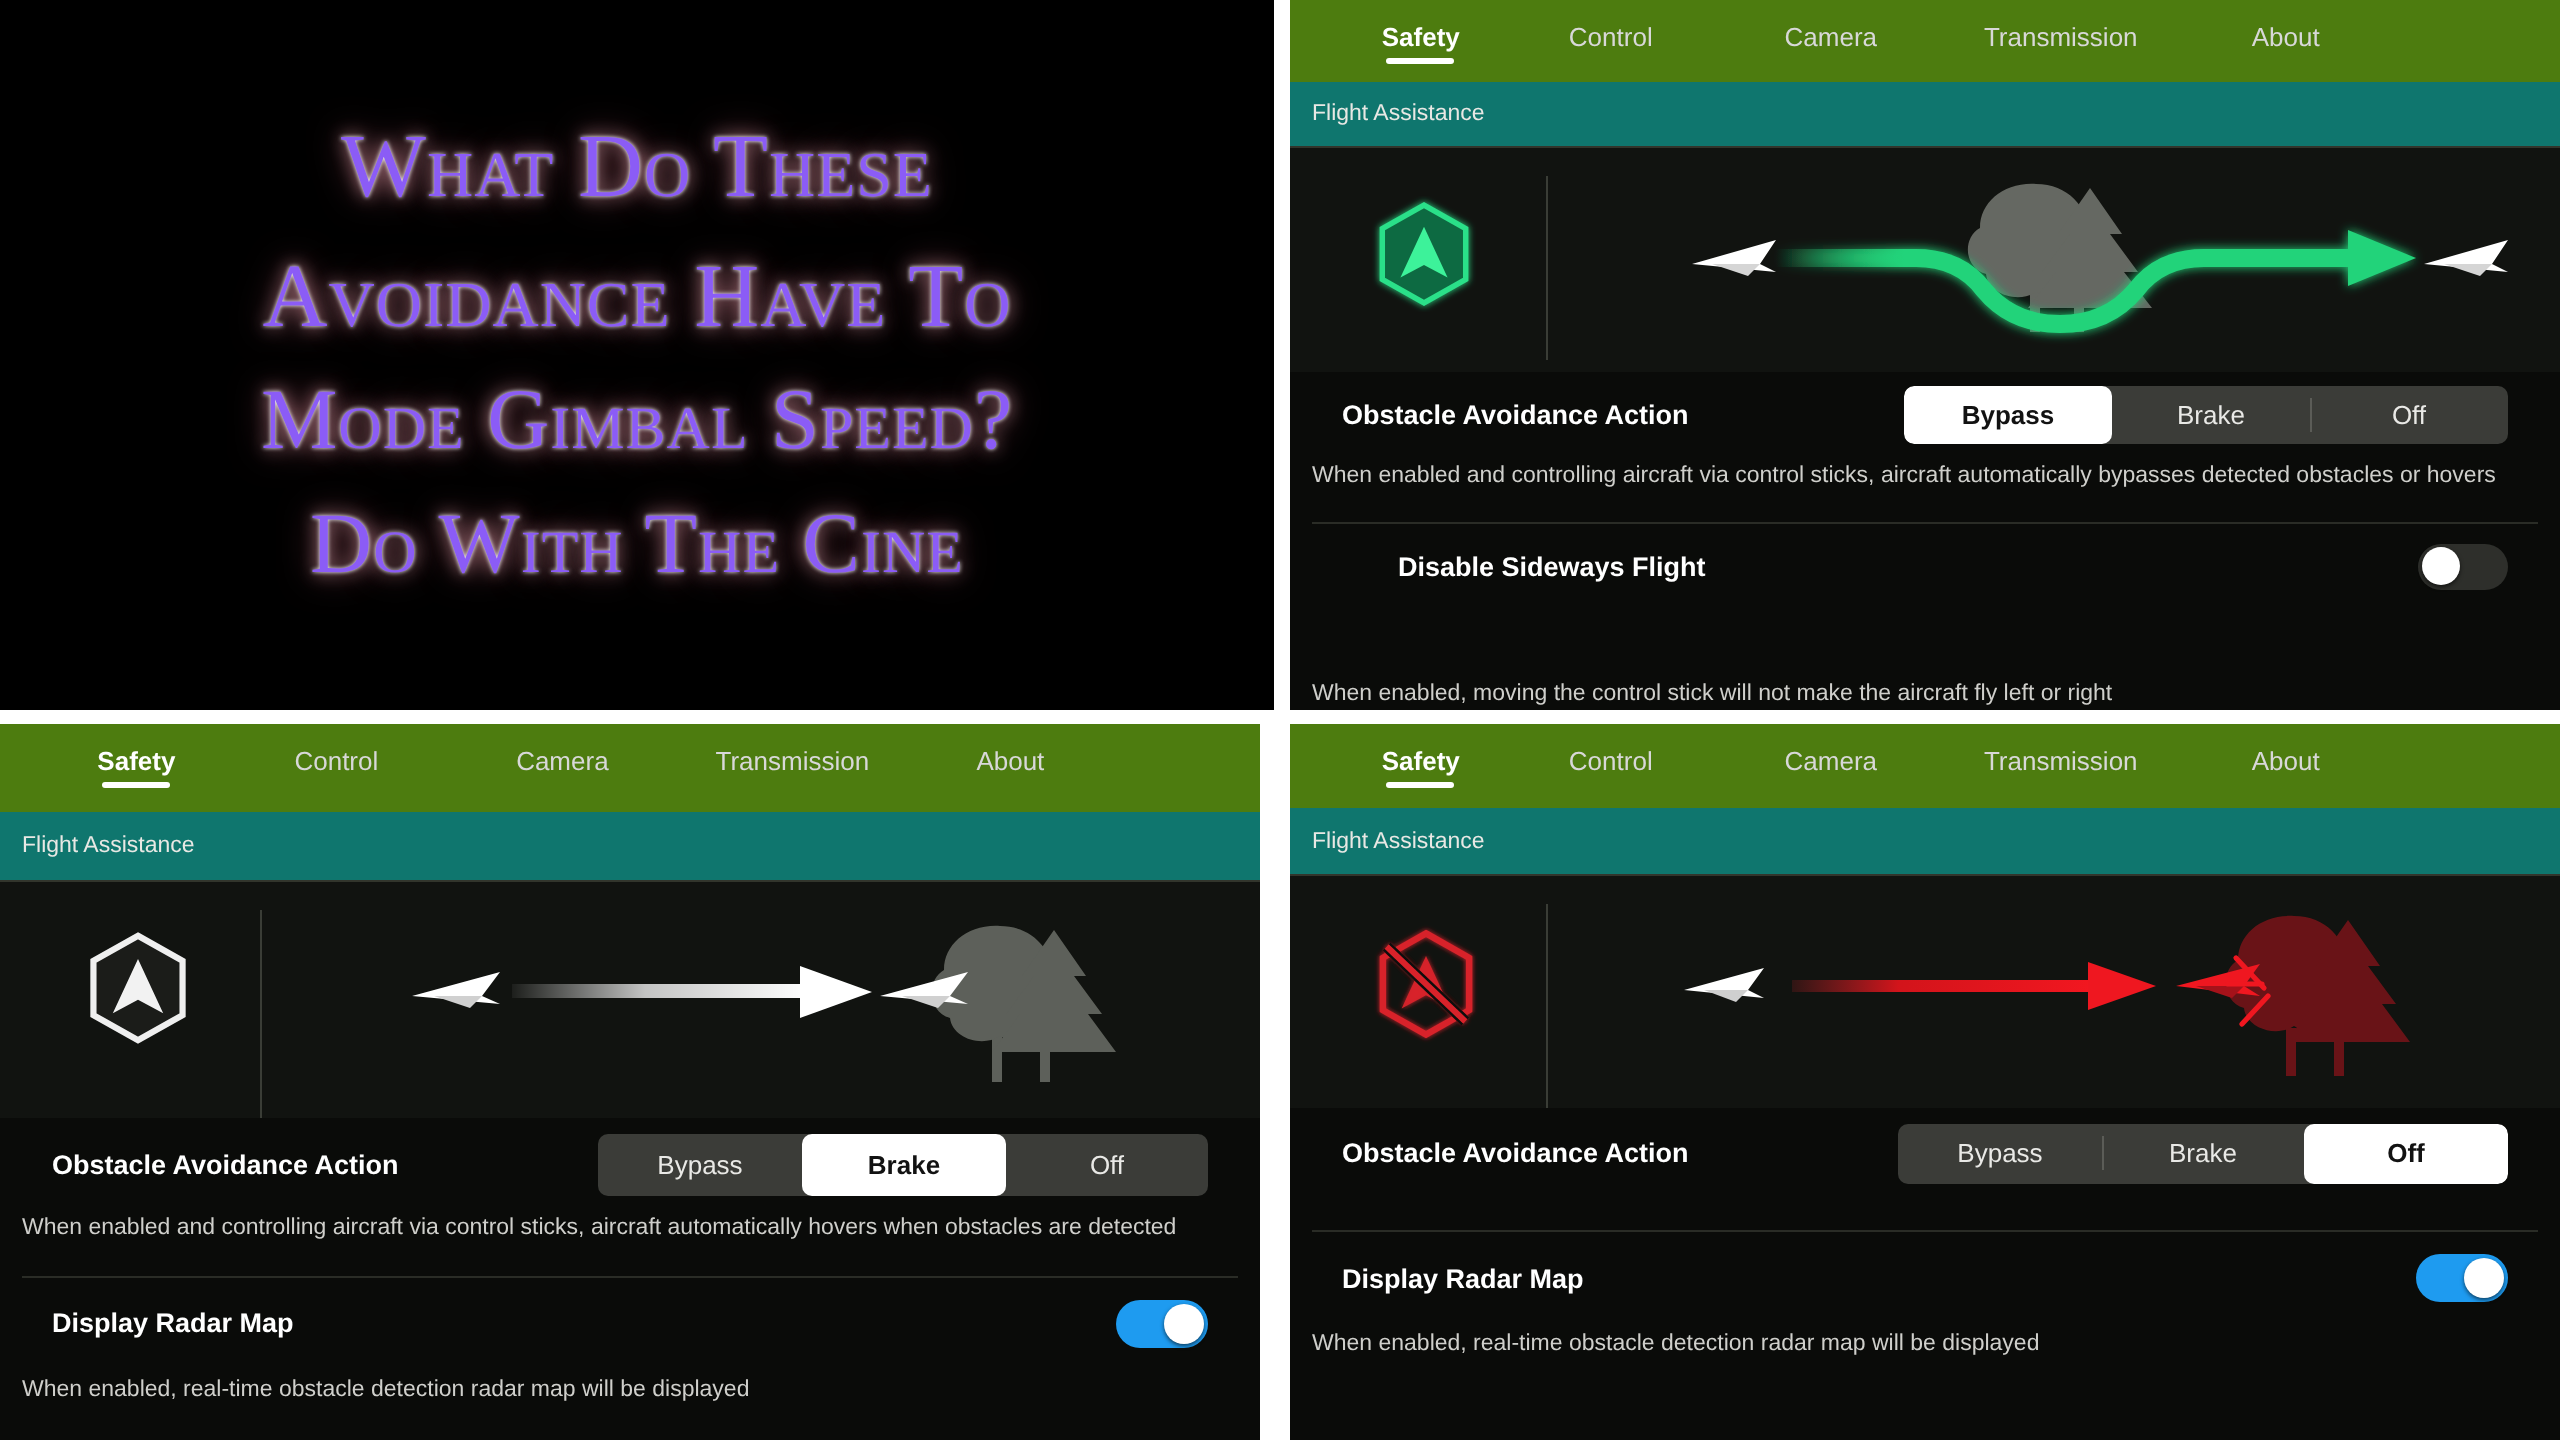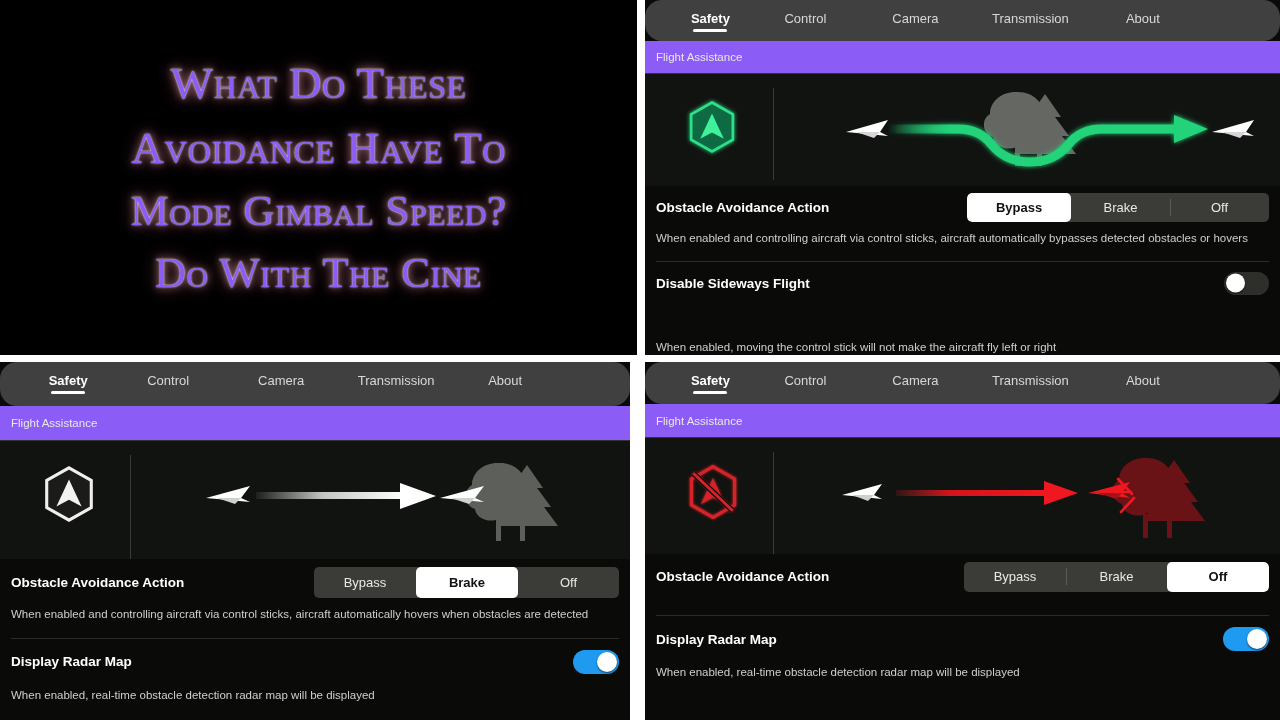--- a/index.html
+++ b/index.html
@@ -33,42 +33,42 @@
       2px 3px 3px rgba(0,0,0,.95);
   }
   .title-line.l1{font-size:45px;}
   .title-line.l2{font-size:45px;}
   .title-line.l3{font-size:43px;}
   .title-line.l4{font-size:43px;}
 
   
   .app{position:absolute;inset:0;background:#0a0b09;display:flex;flex-direction:column;}
 
-  .tabbar{position:relative;background:#404040;flex:0 0 auto;display:flex;
-    align-items:flex-start;padding-left:4%;box-sizing:border-box;border-radius:17px;}
+  .tabbar{position:relative;background:#4d7c0f;flex:0 0 auto;display:flex;
+    align-items:flex-start;padding-left:4%;box-sizing:border-box;}
   .tab{position:relative;color:#d8d8d8;font-size:13px;text-align:center;
     padding:11px 0 6px 0;cursor:default;}
   .tab.sel{color:#ffffff;font-weight:bold;}
   .tab .ul{position:absolute;left:50%;transform:translateX(-50%);bottom:0;
     width:34px;height:3px;border-radius:2px;background:#ffffff;display:none;}
   .tab.sel .ul{display:block;}
 
-  .section-hd{flex:0 0 auto;background:#8b5cf6;color:#e8e8e4;font-size:11.5px;
+  .section-hd{flex:0 0 auto;background:#0f766e;color:#e8e8e4;font-size:11.5px;
     display:flex;align-items:center;padding-left:11px;box-sizing:border-box;
     border-bottom:1px solid #32352c;}
 
   .illus{flex:0 0 auto;position:relative;background:#111310;overflow:hidden;}
   .illus .vrule{position:absolute;width:1px;background:#3a3d36;}
   .badge-hex{position:absolute;}
   .scene{position:absolute;}
 
   .rowdiv{height:1px;background:#2a2c26;margin:0 11px;}
 
   .row-main{display:flex;align-items:center;justify-content:space-between;
-    padding:0 11px;box-sizing:border-box;}
+    padding:0 26px;box-sizing:border-box;}
   .row-title{color:#ffffff;font-weight:bold;font-size:13.5px;}
   .row-desc{color:#cfcfcb;font-size:11.5px;line-height:1.35;padding:0 11px 0 11px;
     box-sizing:border-box;}
 
   
   .seg{display:flex;background:#3b3c38;border-radius:5px;overflow:hidden;}
   .seg .opt{flex:0 0 auto;display:flex;align-items:center;justify-content:center;
     color:#e9e9e6;font-size:13px;position:relative;cursor:default;}
   .seg .opt + .opt:before{content:"";position:absolute;left:0;top:22%;height:56%;
     width:1px;background:#5b5c57;}
@@ -208,21 +208,21 @@
           <div class="opt" style="width:99px;">
             <span>Off</span>
           </div>
         </div>
       </div>
 
       <div class="row-desc" style="padding-top:2px;">When enabled and controlling aircraft via control sticks, aircraft automatically bypasses detected obstacles or hovers</div>
 
       <div class="rowdiv" style="margin-top:14px;"></div>
 
-      <div class="row-main" style="height:44px;">
+      <div class="row-main" style="height:44px;margin-left:28px;">
         <div class="row-title">Disable Sideways Flight</div>
         <div class="tgl off" style="width:45px;height:23px;">
           <span class="knob" style="width:19px;height:19px;left:2px;"></span>
         </div>
       </div>
 
       <div class="row-desc" style="padding-top:2px;margin-top:33px;">When enabled, moving the control stick will not make the aircraft fly left or right</div>
     </div>
   </div>
 

